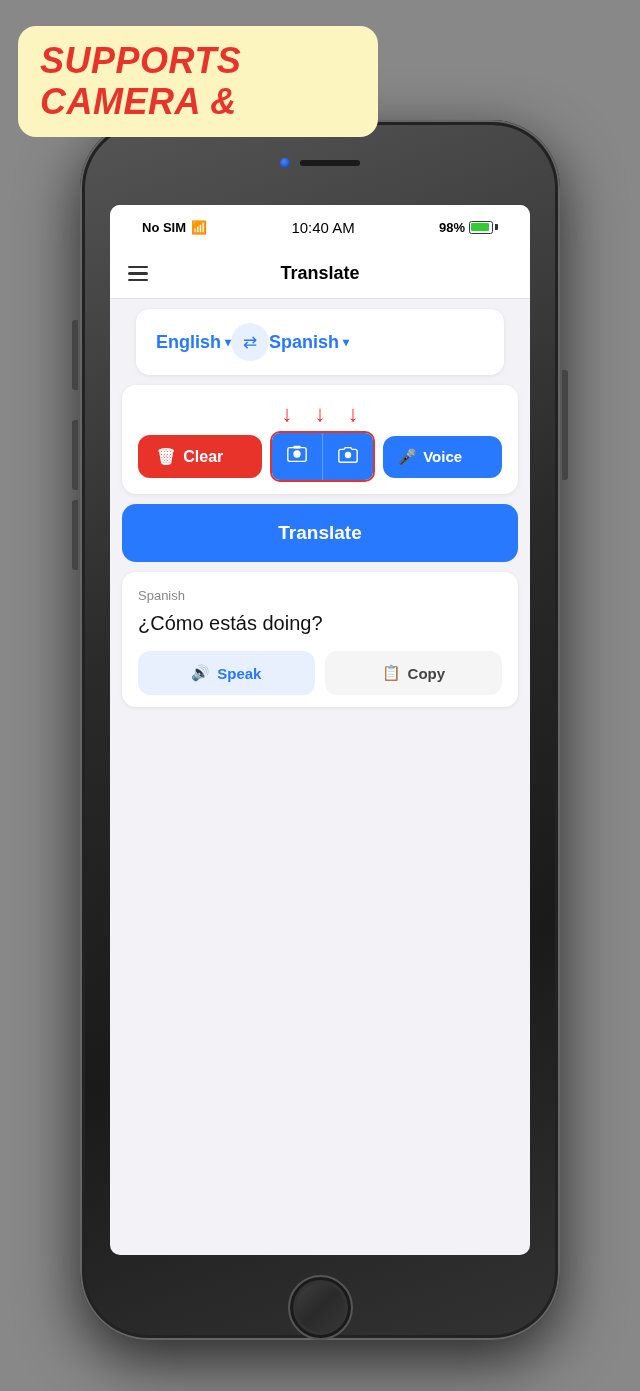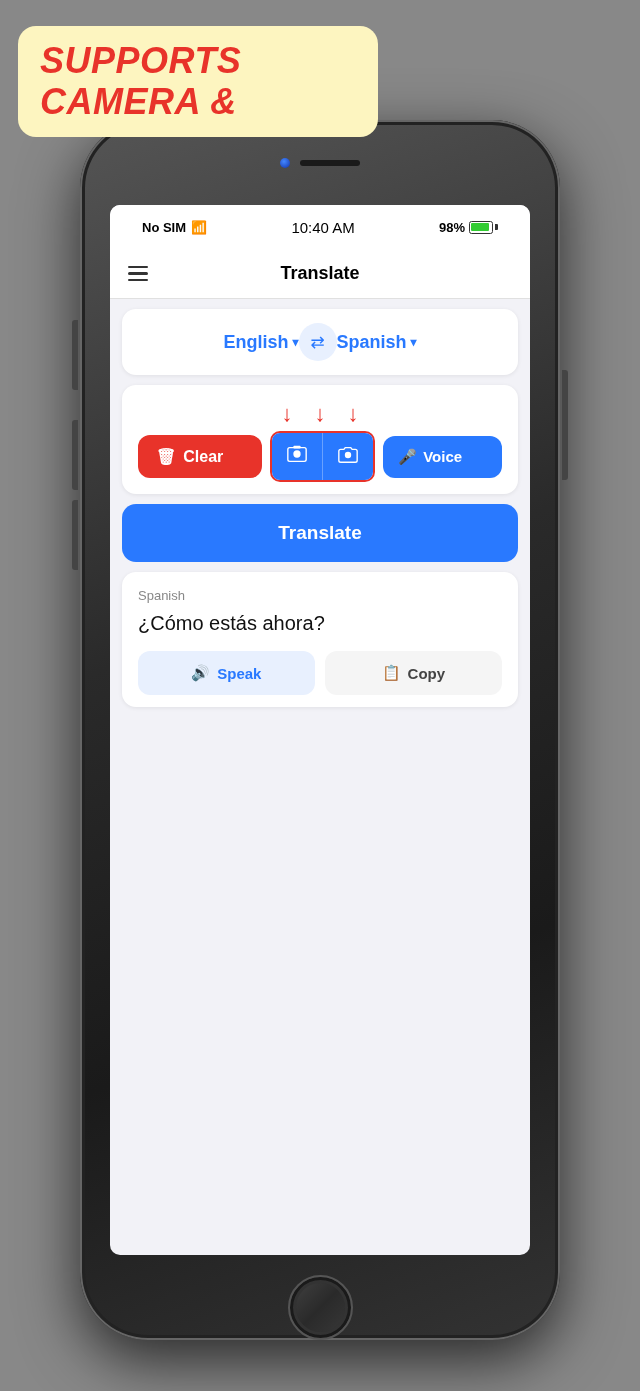--- a/index.html
+++ b/index.html
@@ -180,26 +180,26 @@
     }
     .header-title {
       font-size: 18px;
       font-weight: 700;
       color: #000;
     }
 
     
     .lang-selector {
       background: #ffffff;
-      margin: 10px 12px;
+      margin: 10px 26px;
       border-radius: 14px;
       padding: 14px 20px;
       display: flex;
       align-items: center;
-      justify-content: center;
+      justify-content: flex-start;
       box-shadow: 0 1px 4px rgba(0,0,0,0.08);
     }
     .lang-btn {
       color: #2979ff;
       font-size: 18px;
       font-weight: 600;
       display: flex;
       align-items: center;
       gap: 4px;
       cursor: pointer;
@@ -493,21 +493,21 @@
           <span>🎤</span>
           <span>Voice</span>
         </button>
       </div>
     </div>
 
     <button class="translate-btn">Translate</button>
 
     <div class="result-area">
       <div class="result-lang-label">Spanish</div>
-      <div class="result-text">¿Cómo estás ahora?</div>
+      <div class="result-text">¿Cómo estás doing?</div>
       <div class="result-btns">
         <button class="btn-speak">
           <span>🔊</span>
           <span>Speak</span>
         </button>
         <button class="btn-copy">
           <span>📋</span>
           <span>Copy</span>
         </button>
       </div>

